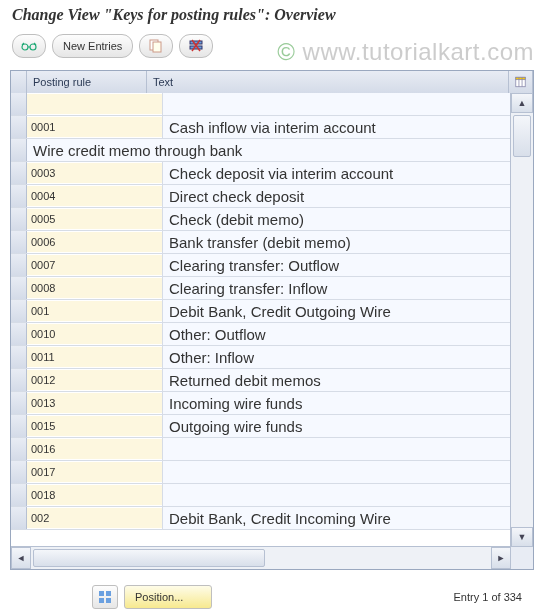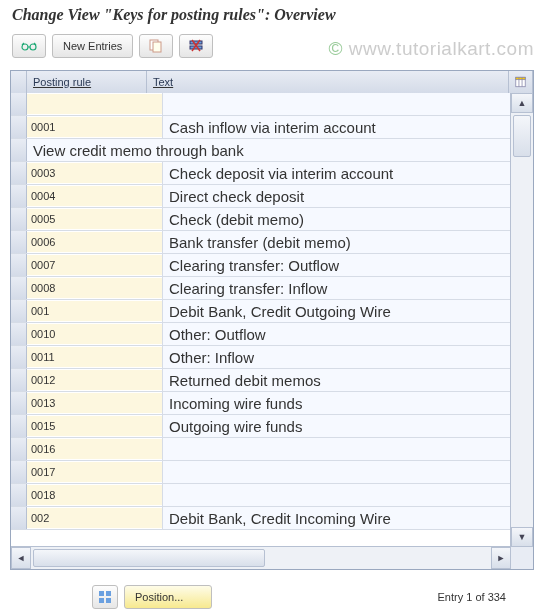--- a/index.html
+++ b/index.html
@@ -29,54 +29,53 @@
     padding: 2px 8px 6px 12px;
   }
   .tbtn {
     display: inline-flex;
     align-items: center;
     justify-content: center;
     height: 22px;
     min-width: 24px;
     padding: 0 4px;
     border: 1px solid #bfbfbf;
-    border-radius: 3px;
+    border-radius: 11px;
     background: linear-gradient(#fdfdfd,#e6e6e6);
     cursor: pointer;
     font-size: 11px;
     color: #333;
   }
   .tbtn svg { display:block; }
   .tbtn.new-entries {
     padding: 0 10px;
   }
   .watermark {
     position: absolute;
     top: 38px;
     right: 20px;
-    font-size: 19px;
+    font-size: 24px;
     color: rgba(170,170,170,0.6);
     font-family: Arial, sans-serif;
     letter-spacing: 0.5px;
     pointer-events: none;
     user-select: none;
   }
   .watermark .c {
     color: rgba(70,160,70,0.55);
   }
 
   .grid-wrap {
     margin: 6px 10px 0 10px;
     border: 1px solid #9aa8bf;
     background: #eef1f6;
     width: 524px;
     height: 500px;
     position: relative;
     box-sizing: border-box;
-    text-decoration: underline;
   }
   .grid-header {
     display: flex;
     height: 22px;
     background: linear-gradient(#e8ecf4,#d4dbe8);
     border-bottom: 1px solid #9aa8bf;
   }
   .gh-cell {
     display: flex;
     align-items: center;
@@ -190,21 +189,21 @@
     background:linear-gradient(#f4f6fa,#d8dfea);
     border:1px solid #b6c0d2; border-radius:2px;
   }
   .corner {
     position:absolute; right:0; bottom:0; width:22px; height:22px;
     background:#e8ecf4; border-left:1px solid #b6c0d2; border-top:1px solid #b6c0d2;
   }
 
   .footer {
     position: absolute;
-    left: 0; right: 16px;
+    left: 0; right: 0;
     bottom: 6px;
     display: flex;
     align-items: center;
     padding: 0 12px;
   }
   .footer .left {
     display:flex; align-items:center; gap:6px;
     margin-left: 80px;
   }
   .footer .spacer { flex:1; }
@@ -293,21 +292,21 @@
       </div>
       <div class="row">
         <div class="rcell sel"></div>
         <div class="rcell rule">
           <input type="text" value="0001" style="">
         </div>
         <div class="rcell text">Cash inflow via interim account</div>
       </div>
       <div class="row">
         <div class="rcell sel"></div>
-        <div class="rcell text">View credit memo through bank</div>
+        <div class="rcell text">Wire credit memo through bank</div>
       </div>
       <div class="row">
         <div class="rcell sel"></div>
         <div class="rcell rule">
           <input type="text" value="0003" style="">
         </div>
         <div class="rcell text">Check deposit via interim account</div>
       </div>
       <div class="row">
         <div class="rcell sel"></div>

